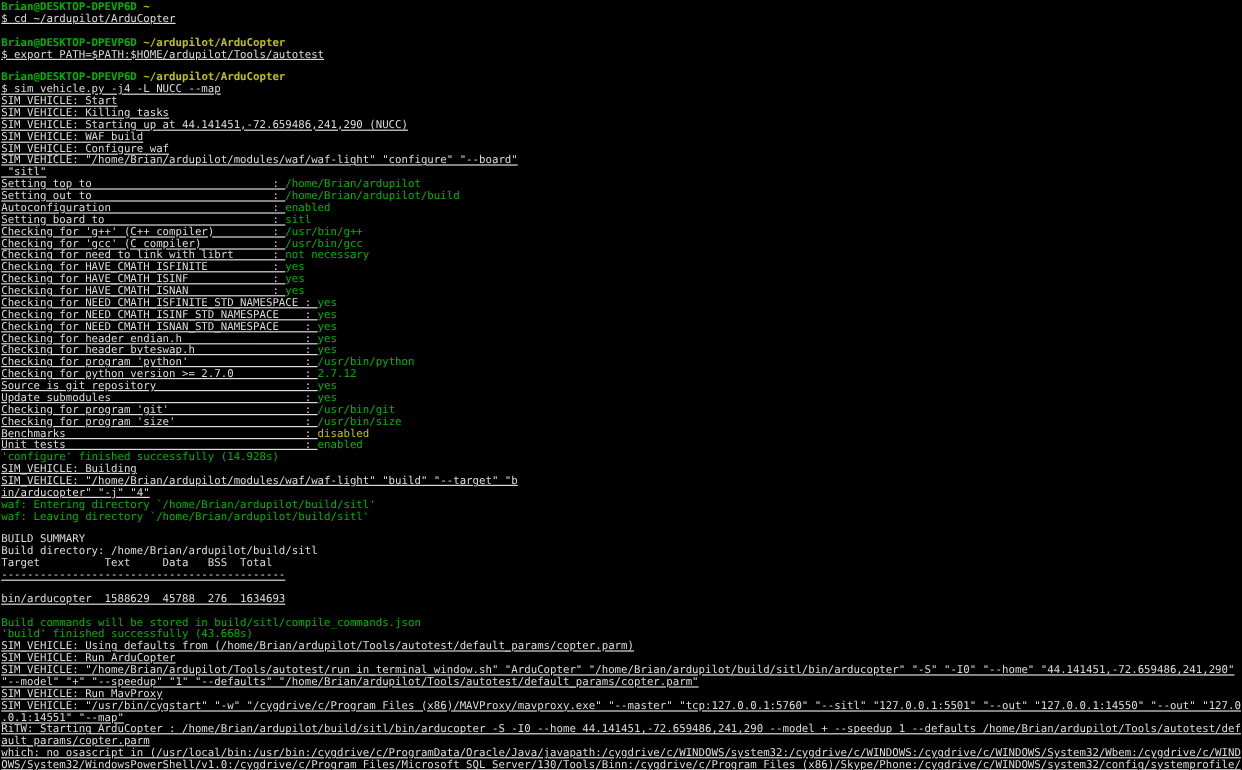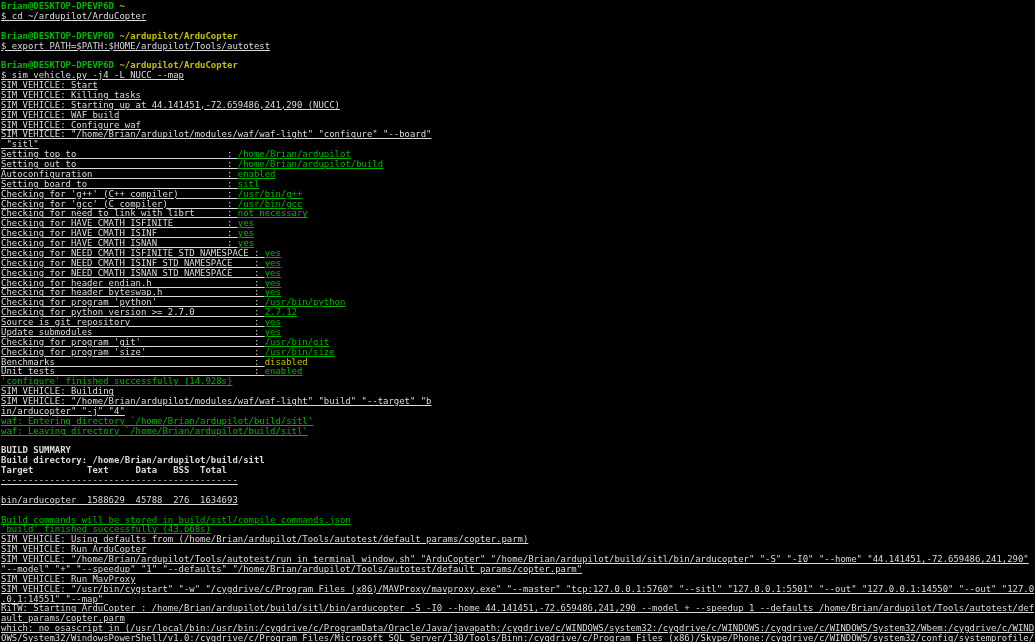--- a/index.html
+++ b/index.html
@@ -21,22 +21,22 @@
     letter-spacing: 0;
     white-space: pre;
     overflow: hidden;
   }
   .tline {
     height: 9.877px;
     line-height: 9.877px;
     white-space: pre;
   }
   .c-w  { color: var(--fg, #dbdbdb); text-decoration: underline; }
-  .c-wb { color: var(--fg, #dbdbdb); font-weight: bold; }
-  .c-g  { color: var(--green, #00b400); text-decoration: underline; }
+  .c-wb { color: var(--fg, #dbdbdb); font-weight: normal; }
+  .c-g  { color: var(--green, #00b400); }
   .c-gb { color: var(--green, #00b400); font-weight: bold; }
   .c-y  { color: var(--yellow, #c3c300); }
   .c-yb { color: var(--yellow, #c3c300); font-weight: bold; }
 </style>
 </head>
 <body>
 
 <div id="terminal"><div class="tline"><span class="c-gb">Brian@DESKTOP-DPEVP6D </span><span class="c-yb">~</span></div><div class="tline"><span class="c-w">$ cd ~/ardupilot/ArduCopter</span></div><div class="tline"> </div><div class="tline"><span class="c-gb">Brian@DESKTOP-DPEVP6D </span><span class="c-yb">~/ardupilot/ArduCopter</span></div><div class="tline"><span class="c-w">$ export PATH=$PATH:$HOME/ardupilot/Tools/autotest</span></div><div class="tline"> </div><div class="tline"><span class="c-gb">Brian@DESKTOP-DPEVP6D </span><span class="c-yb">~/ardupilot/ArduCopter</span></div><div class="tline"><span class="c-w">$ sim_vehicle.py -j4 -L NUCC --map</span></div><div class="tline"><span class="c-w">SIM_VEHICLE: Start</span></div><div class="tline"><span class="c-w">SIM_VEHICLE: Killing tasks</span></div><div class="tline"><span class="c-w">SIM_VEHICLE: Starting up at 44.141451,-72.659486,241,290 (NUCC)</span></div><div class="tline"><span class="c-w">SIM_VEHICLE: WAF build</span></div><div class="tline"><span class="c-w">SIM_VEHICLE: Configure waf</span></div><div class="tline"><span class="c-w">SIM_VEHICLE: "/home/Brian/ardupilot/modules/waf/waf-light" "configure" "--board"</span></div><div class="tline"><span class="c-w"> "sitl"</span></div><div class="tline"><span class="c-w">Setting top to                            : </span><span class="c-g">/home/Brian/ardupilot</span></div><div class="tline"><span class="c-w">Setting out to                            : </span><span class="c-g">/home/Brian/ardupilot/build</span></div><div class="tline"><span class="c-w">Autoconfiguration                         : </span><span class="c-g">enabled</span></div><div class="tline"><span class="c-w">Setting board to                          : </span><span class="c-g">sitl</span></div><div class="tline"><span class="c-w">Checking for 'g++' (C++ compiler)         : </span><span class="c-g">/usr/bin/g++</span></div><div class="tline"><span class="c-w">Checking for 'gcc' (C compiler)           : </span><span class="c-g">/usr/bin/gcc</span></div><div class="tline"><span class="c-w">Checking for need to link with librt      : </span><span class="c-g">not necessary</span></div><div class="tline"><span class="c-w">Checking for HAVE_CMATH_ISFINITE          : </span><span class="c-g">yes</span></div><div class="tline"><span class="c-w">Checking for HAVE_CMATH_ISINF             : </span><span class="c-g">yes</span></div><div class="tline"><span class="c-w">Checking for HAVE_CMATH_ISNAN             : </span><span class="c-g">yes</span></div><div class="tline"><span class="c-w">Checking for NEED_CMATH_ISFINITE_STD_NAMESPACE : </span><span class="c-g">yes</span></div><div class="tline"><span class="c-w">Checking for NEED_CMATH_ISINF_STD_NAMESPACE    : </span><span class="c-g">yes</span></div><div class="tline"><span class="c-w">Checking for NEED_CMATH_ISNAN_STD_NAMESPACE    : </span><span class="c-g">yes</span></div><div class="tline"><span class="c-w">Checking for header endian.h                   : </span><span class="c-g">yes</span></div><div class="tline"><span class="c-w">Checking for header byteswap.h                 : </span><span class="c-g">yes</span></div><div class="tline"><span class="c-w">Checking for program 'python'                  : </span><span class="c-g">/usr/bin/python</span></div><div class="tline"><span class="c-w">Checking for python version &gt;= 2.7.0           : </span><span class="c-g">2.7.12</span></div><div class="tline"><span class="c-w">Source is git repository                       : </span><span class="c-g">yes</span></div><div class="tline"><span class="c-w">Update submodules                              : </span><span class="c-g">yes</span></div><div class="tline"><span class="c-w">Checking for program 'git'                     : </span><span class="c-g">/usr/bin/git</span></div><div class="tline"><span class="c-w">Checking for program 'size'                    : </span><span class="c-g">/usr/bin/size</span></div><div class="tline"><span class="c-w">Benchmarks                                     : </span><span class="c-y">disabled</span></div><div class="tline"><span class="c-w">Unit tests                                     : </span><span class="c-g">enabled</span></div><div class="tline"><span class="c-g">'configure' finished successfully (14.928s)</span></div><div class="tline"><span class="c-w">SIM_VEHICLE: Building</span></div><div class="tline"><span class="c-w">SIM_VEHICLE: "/home/Brian/ardupilot/modules/waf/waf-light" "build" "--target" "b</span></div><div class="tline"><span class="c-w">in/arducopter" "-j" "4"</span></div><div class="tline"><span class="c-g">waf: Entering directory `/home/Brian/ardupilot/build/sitl'</span></div><div class="tline"><span class="c-g">waf: Leaving directory `/home/Brian/ardupilot/build/sitl'</span></div><div class="tline"> </div><div class="tline"><span class="c-wb">BUILD SUMMARY</span></div><div class="tline"><span class="c-wb">Build directory: /home/Brian/ardupilot/build/sitl</span></div><div class="tline"><span class="c-wb">Target          Text     Data   BSS  Total</span></div><div class="tline"><span class="c-w">--------------------------------------------</span></div><div class="tline"> </div><div class="tline"><span class="c-w">bin/arducopter  1588629  45788  276  1634693</span></div><div class="tline"> </div><div class="tline"><span class="c-g">Build commands will be stored in build/sitl/compile_commands.json</span></div><div class="tline"><span class="c-g">'build' finished successfully (43.668s)</span></div><div class="tline"><span class="c-w">SIM_VEHICLE: Using defaults from (/home/Brian/ardupilot/Tools/autotest/default_params/copter.parm)</span></div><div class="tline"><span class="c-w">SIM_VEHICLE: Run ArduCopter</span></div><div class="tline"><span class="c-w">SIM_VEHICLE: "/home/Brian/ardupilot/Tools/autotest/run_in_terminal_window.sh" "ArduCopter" "/home/Brian/ardupilot/build/sitl/bin/arducopter" "-S" "-I0" "--home" "44.141451,-72.659486,241,290"</span></div><div class="tline"><span class="c-w">"--model" "+" "--speedup" "1" "--defaults" "/home/Brian/ardupilot/Tools/autotest/default_params/copter.parm"</span></div><div class="tline"><span class="c-w">SIM_VEHICLE: Run MavProxy</span></div><div class="tline"><span class="c-w">SIM_VEHICLE: "/usr/bin/cygstart" "-w" "/cygdrive/c/Program Files (x86)/MAVProxy/mavproxy.exe" "--master" "tcp:127.0.0.1:5760" "--sitl" "127.0.0.1:5501" "--out" "127.0.0.1:14550" "--out" "127.0</span></div><div class="tline"><span class="c-w">.0.1:14551" "--map"</span></div><div class="tline"><span class="c-w">RiTW: Starting ArduCopter : /home/Brian/ardupilot/build/sitl/bin/arducopter -S -I0 --home 44.141451,-72.659486,241,290 --model + --speedup 1 --defaults /home/Brian/ardupilot/Tools/autotest/def</span></div><div class="tline"><span class="c-w">ault_params/copter.parm</span></div><div class="tline"><span class="c-w">which: no osascript in (/usr/local/bin:/usr/bin:/cygdrive/c/ProgramData/Oracle/Java/javapath:/cygdrive/c/WINDOWS/system32:/cygdrive/c/WINDOWS:/cygdrive/c/WINDOWS/System32/Wbem:/cygdrive/c/WIND</span></div><div class="tline"><span class="c-w">OWS/System32/WindowsPowerShell/v1.0:/cygdrive/c/Program Files/Microsoft SQL Server/130/Tools/Binn:/cygdrive/c/Program Files (x86)/Skype/Phone:/cygdrive/c/WINDOWS/system32/config/systemprofile/</span></div></div>
 
 </body></html>

